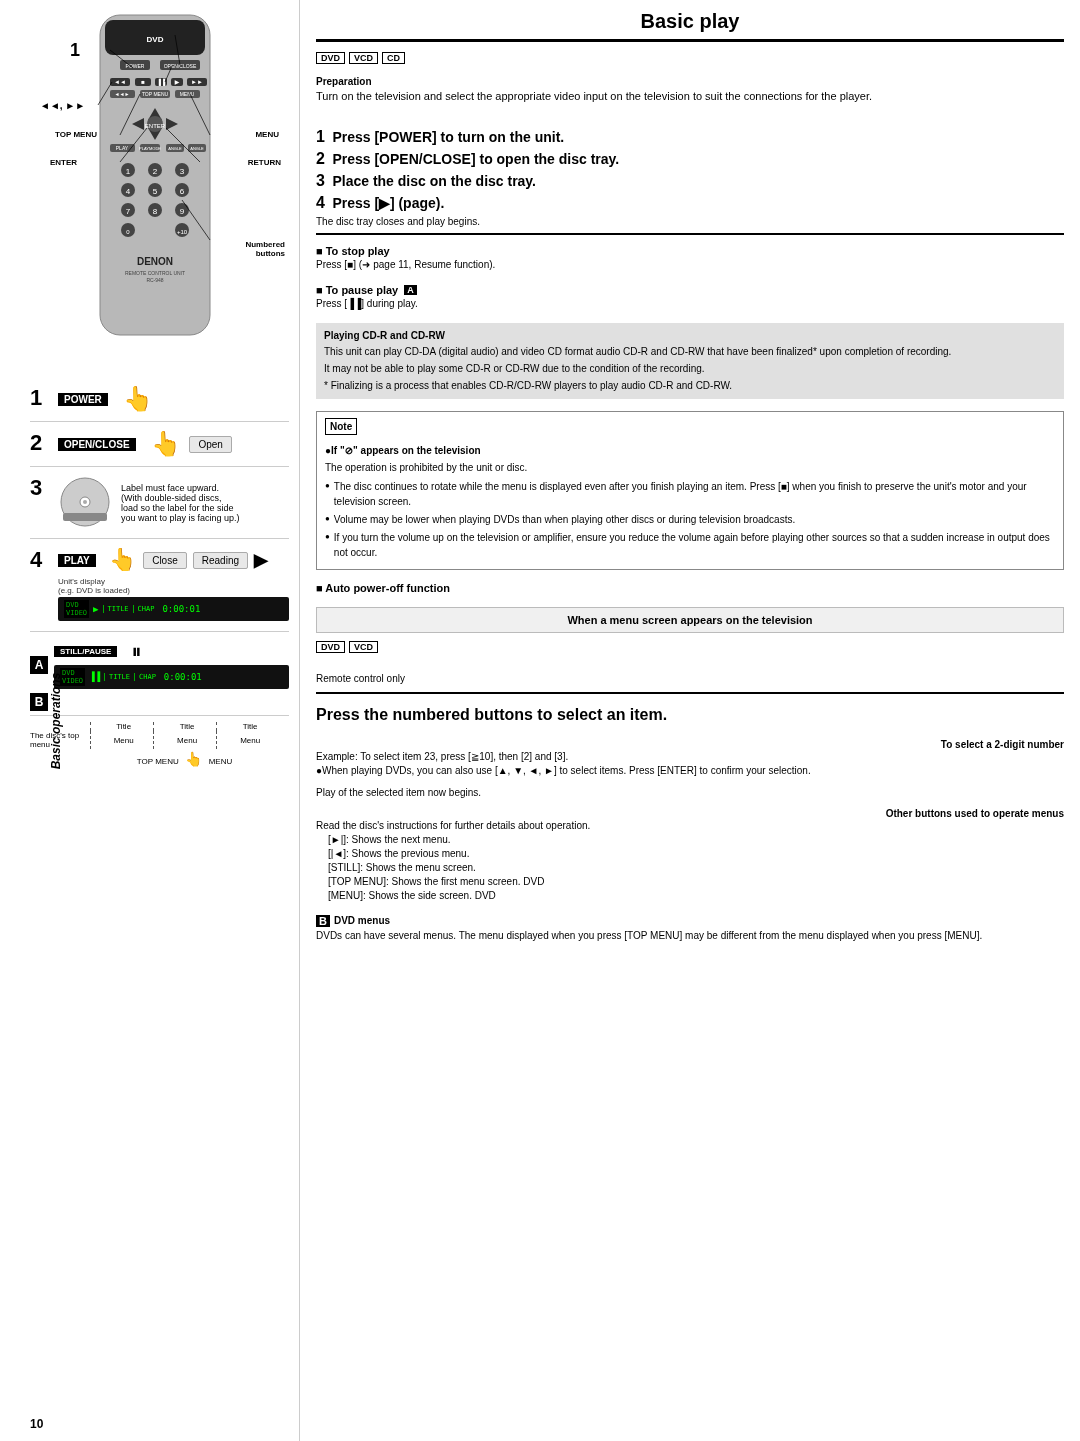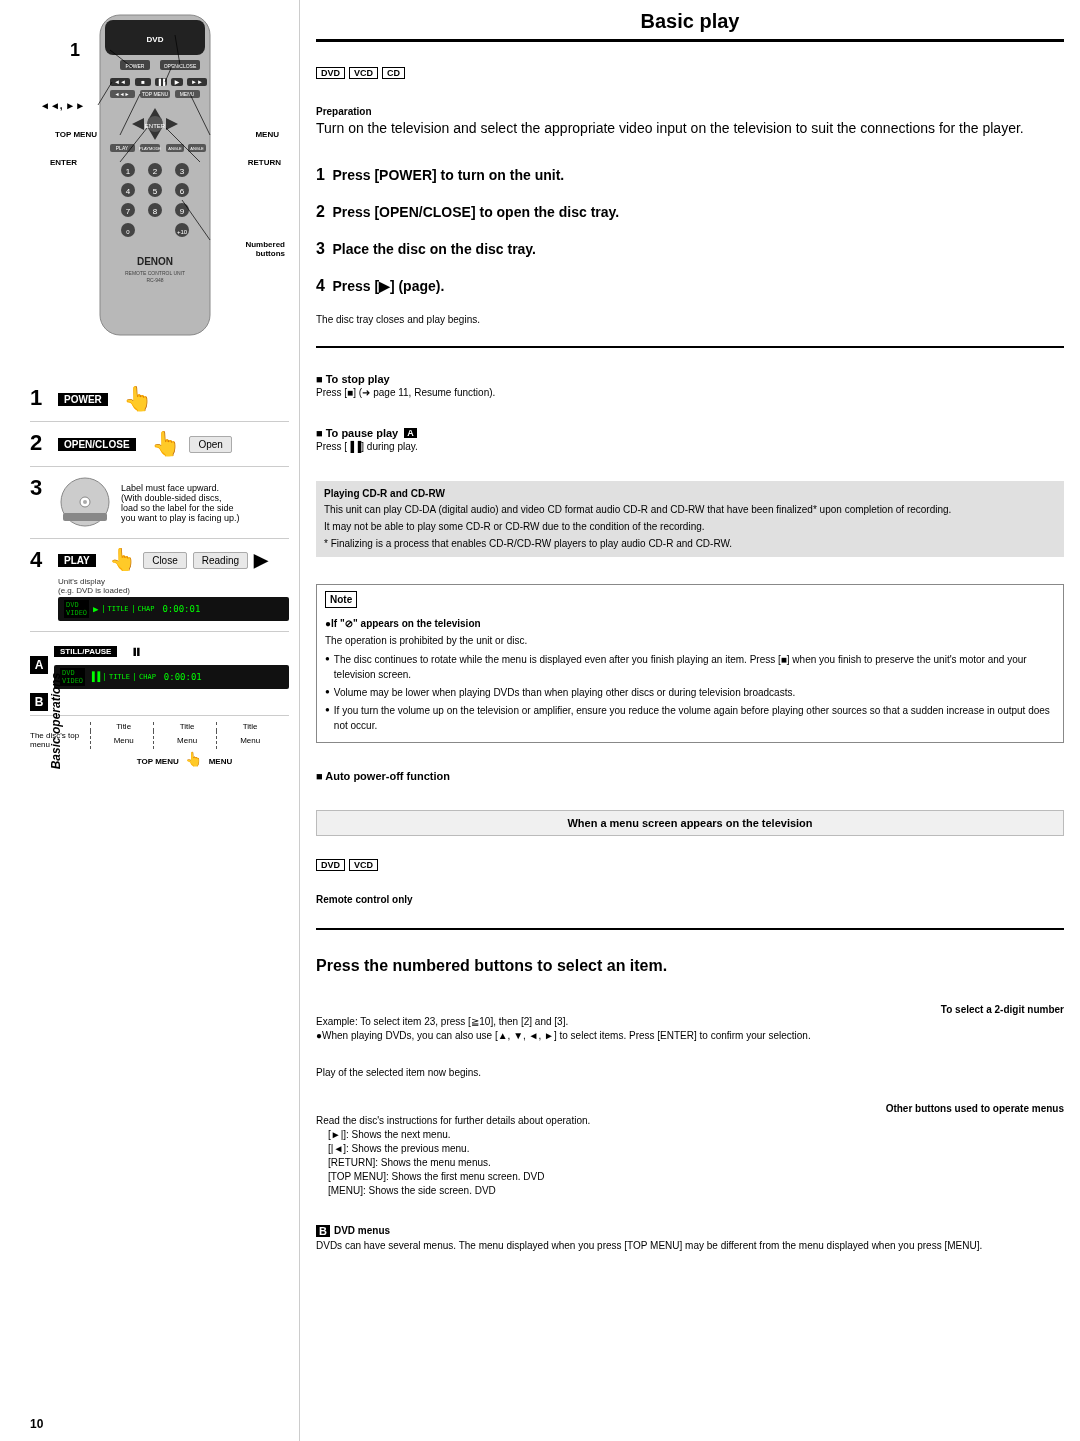--- a/index.html
+++ b/index.html
@@ -123,21 +123,21 @@
       font-size: 12px;
       font-weight: bold;
     }
 
     
     .right-panel {
       flex: 1;
       padding: 10px 16px;
       display: flex;
       flex-direction: column;
-      gap: 19px;
+      gap: 4px;
     }
 
     .page-title {
       font-size: 20px;
       font-weight: bold;
       text-align: center;
       border-bottom: 3px solid #000;
       padding-bottom: 6px;
       margin-bottom: 6px;
     }
@@ -155,23 +155,23 @@
       font-weight: bold;
     }
 
     .section-title {
       font-weight: bold;
       font-size: 10px;
       margin-bottom: 2px;
     }
 
     .section-text {
-      font-size: 14px;
+      font-size: 11px;
       line-height: 1.4;
-      margin-bottom: 4px;
+      margin-bottom: 16px;
     }
 
     .sub-section {
       margin: 4px 0;
     }
 
     .sub-title {
       font-weight: bold;
       font-size: 10px;
       display: flex;
@@ -478,21 +478,21 @@
         </tr>
         <tr>
           <td style="font-size:8px; vertical-align:middle;">The disc's
 top menu</td>
           <td style="border-left:1px dashed #555; padding-left:4px; text-align:center; font-size:8px;">Menu</td>
           <td style="border-left:1px dashed #555; padding-left:4px; text-align:center; font-size:8px;">Menu</td>
           <td style="border-left:1px dashed #555; padding-left:4px; text-align:center; font-size:8px;">Menu</td>
         </tr>
         <tr>
           <td></td>
-          <td colspan="3" style="text-align:center; font-size:8px; font-weight:bold; padding-top:2px;">
+          <td colspan="3" style="text-align:center; font-size:8px; font-weight:normal; padding-top:2px;">
             <span>TOP MENU</span>
             <span style="font-size:14px; margin:0 4px;">👆</span>
             <span>MENU</span>
           </td>
         </tr>
       </tbody>
         </table>
     </div>
 
   </div>
@@ -586,40 +586,40 @@
     <div class="info-box-title">
       <span>When a menu screen appears on the television</span>
     </div>
   </div>
 
   <div class="format-badges">
     <div class="format-badge">DVD</div>
     <div class="format-badge">VCD</div>
   </div>
 
-  <div style="font-weight:bold; font-size:10px; margin-bottom:2px;">Remote control only</div>
+  <div style="font-weight:normal; font-size:10px; margin-bottom:2px;margin-top:12px;">Remote control only</div>
 
   <div style="border-top:2px solid #000; margin:2px 0;"></div>
 
   <div style="font-size:16px; font-weight:bold; margin:4px 0; line-height:1.4;">Press the numbered buttons to select an item.</div>
 
   <div class="sub-section">
     <div class="bold-label">To select a 2-digit number</div>
     <div class="small-text">Example: To select item 23, press [≧10], then [2] and [3].</div>
     <div class="small-text">●When playing DVDs, you can also use [▲, ▼, ◄, ►] to select items. Press [ENTER] to confirm your selection.</div>
   </div>
 
   <div class="small-text">Play of the selected item now begins.</div>
 
   <div class="sub-section">
     <div class="bold-label">Other buttons used to operate menus</div>
     <div class="small-text">Read the disc's instructions for further details about operation.</div>
     <div class="small-text indent">[►|]: Shows the next menu.</div>
     <div class="small-text indent">[|◄]: Shows the previous menu.</div>
-    <div class="small-text indent">[RETURN]: Shows the menu menus.</div>
+    <div class="small-text indent">[STILL]: Shows the menu screen.</div>
     <div class="small-text indent">[TOP MENU]: Shows the first menu screen. DVD</div>
     <div class="small-text indent">[MENU]: Shows the side screen. DVD</div>
   </div>
 
   <div class="sub-section">
     <div style="display:flex; align-items:center; gap:4px; margin-bottom:2px;">
       <span style="background:#000; color:#fff; font-size:11px; padding:0 3px; font-weight:bold;">B</span>
       <span class="bold-label">DVD menus</span>
     </div>
     <div class="small-text">DVDs can have several menus. The menu displayed when you press [TOP MENU] may be different from the menu displayed when you press [MENU].</div>

